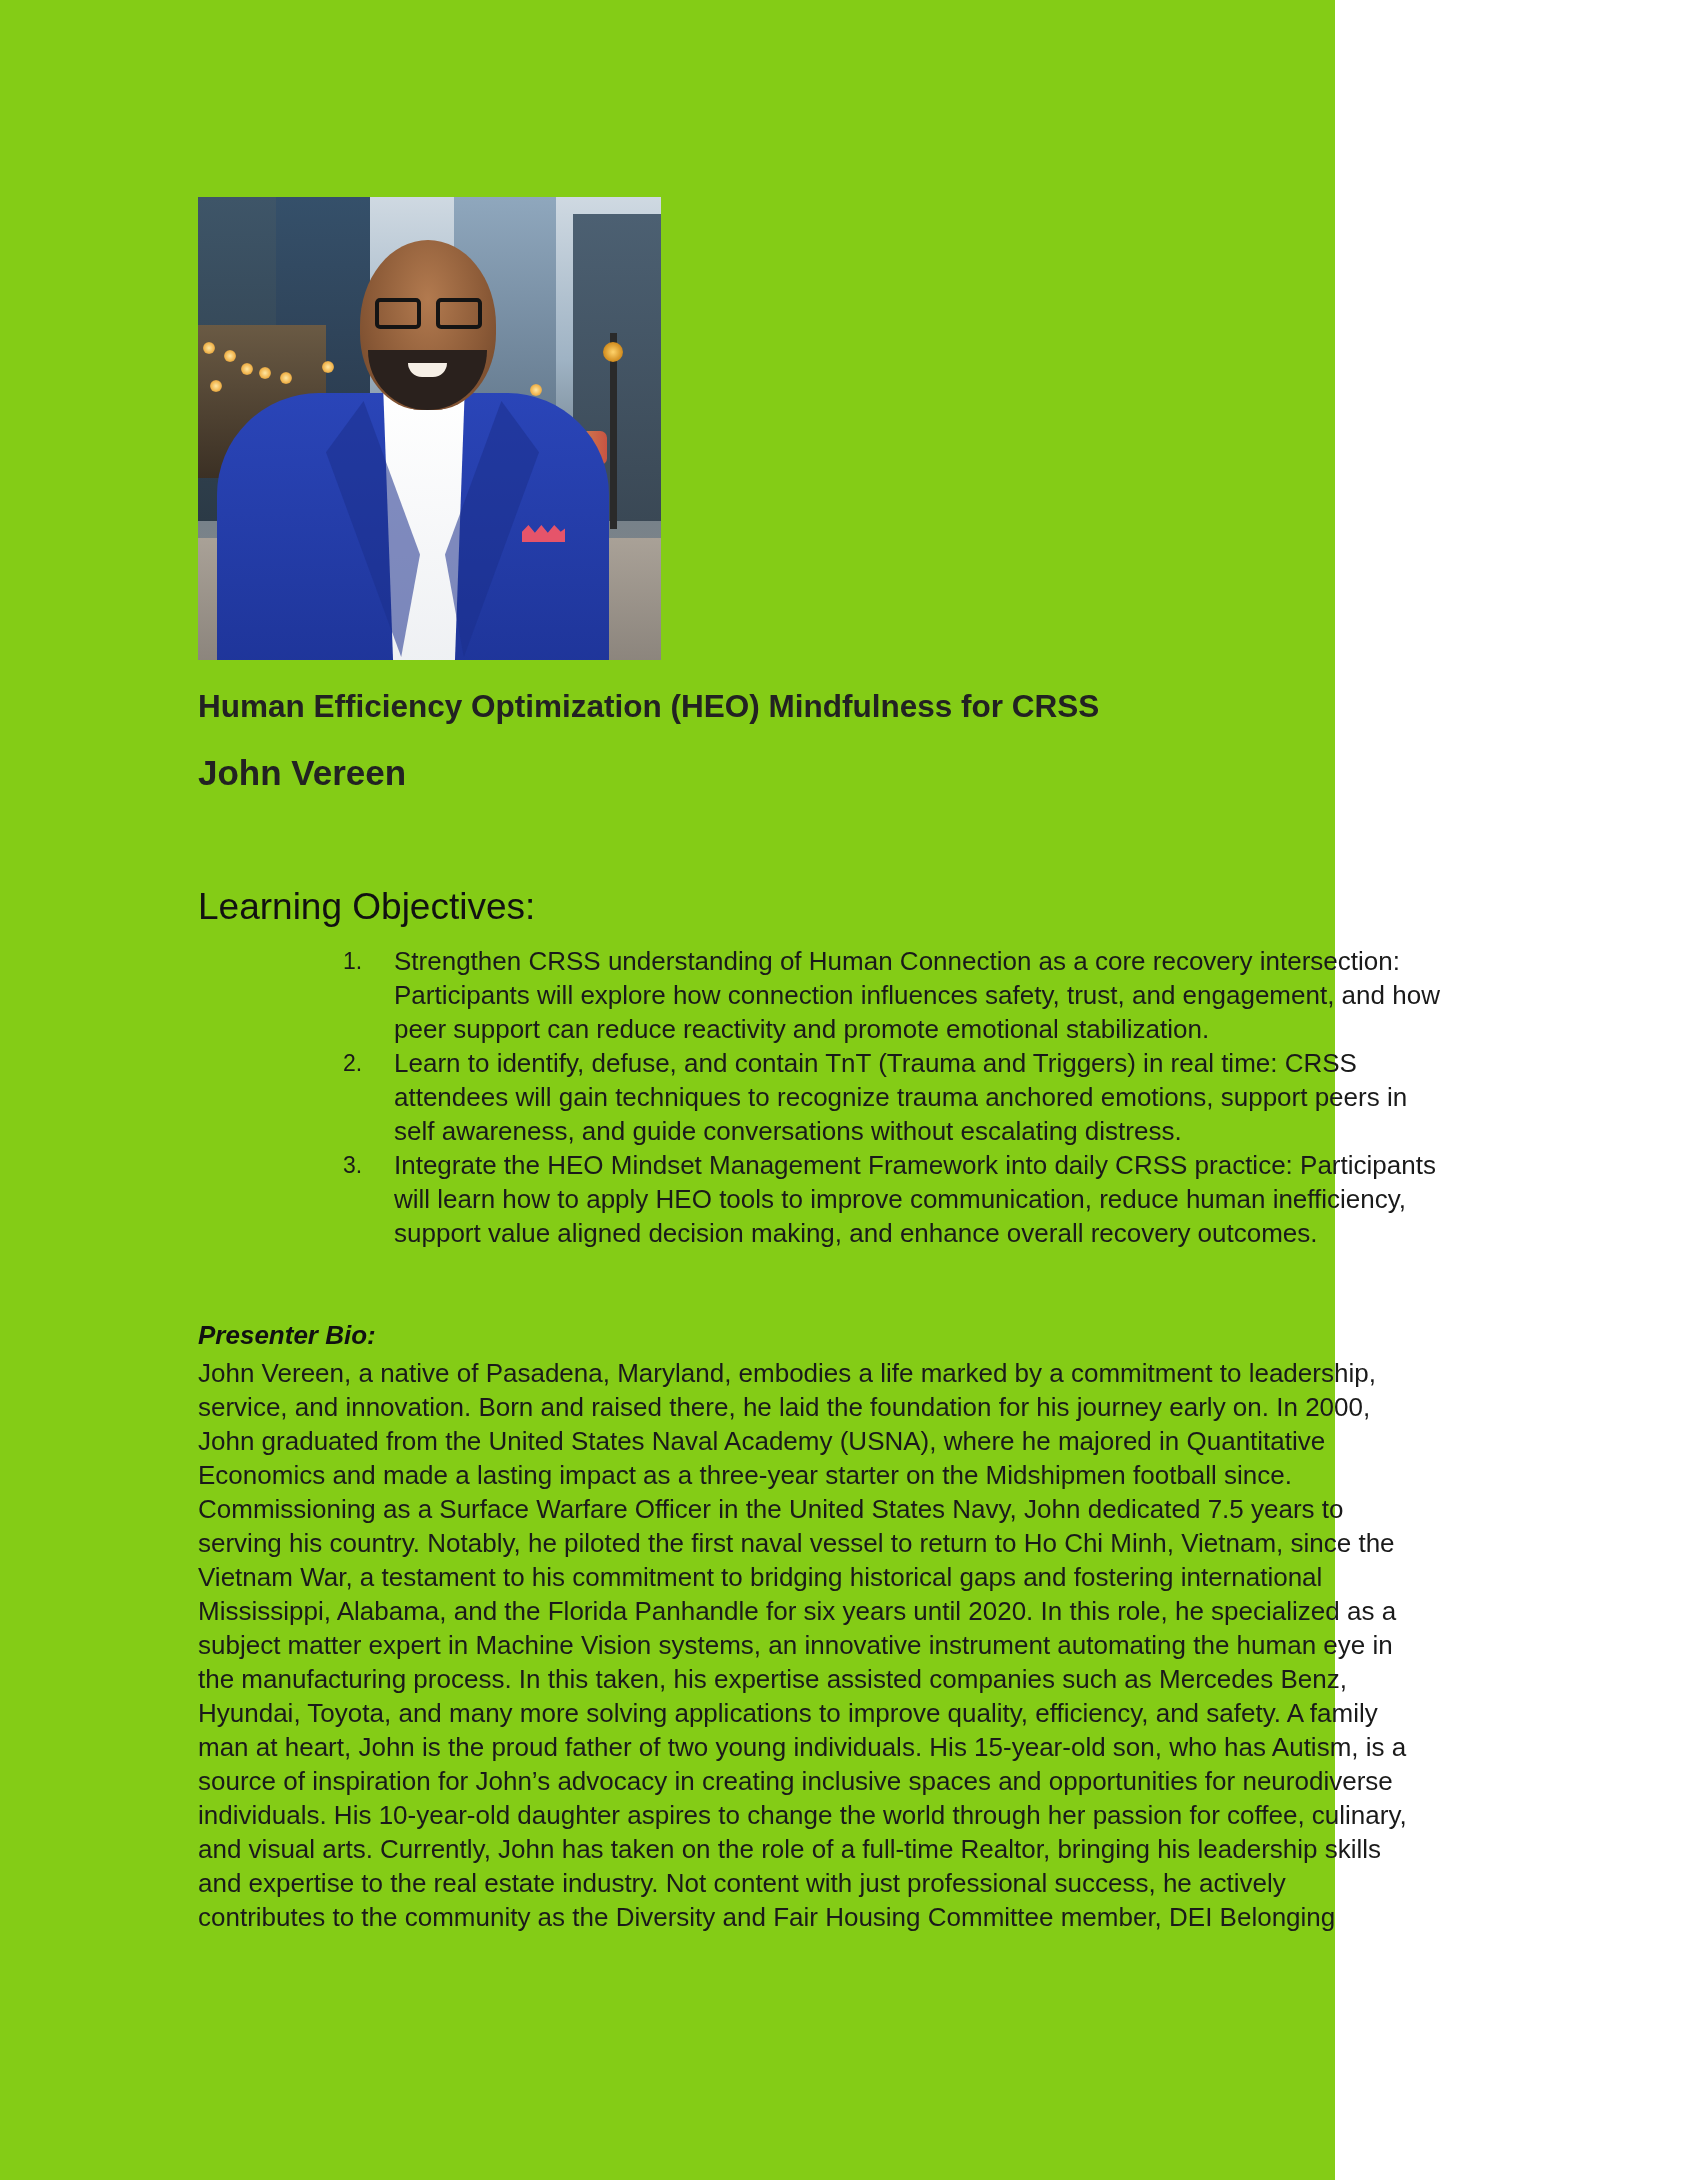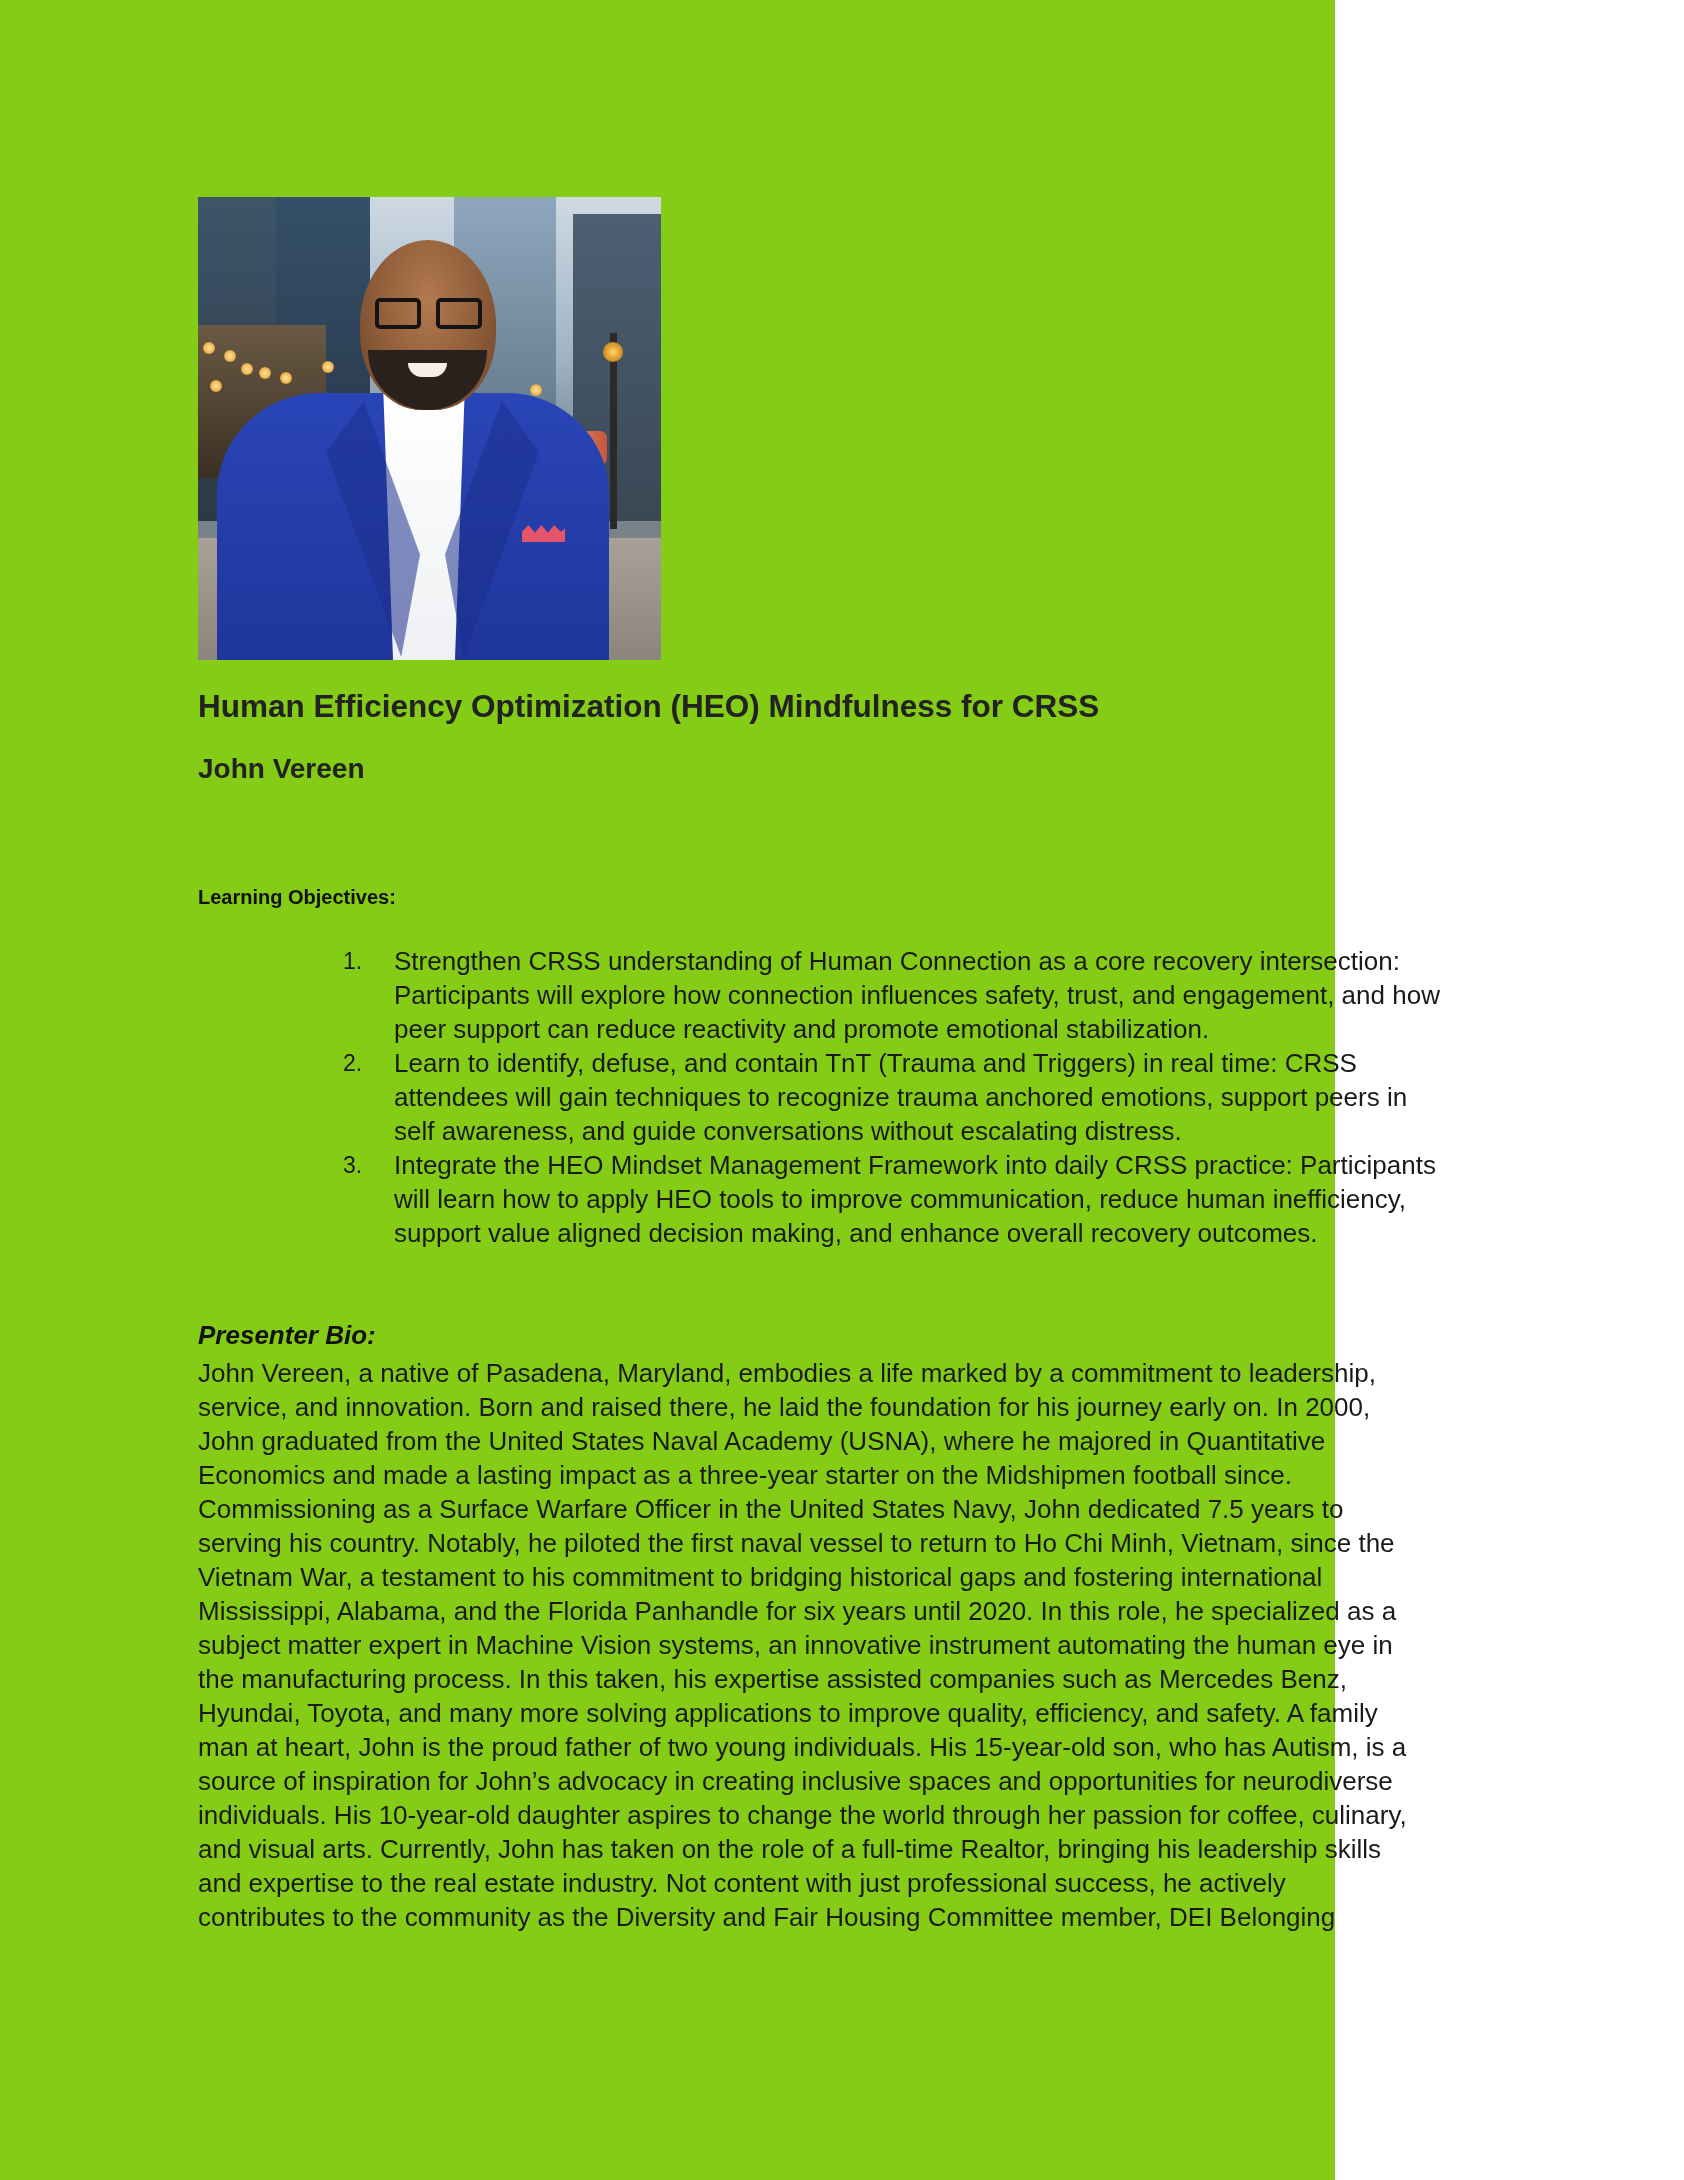--- a/index.html
+++ b/index.html
@@ -44,22 +44,22 @@
   .photo .smile { position: absolute; left: 210px; top: 166px; width: 39px; height: 13.6px; background: #f6efe6;
            border-radius: 0 0 17px 17px; }
   .photo .glasses { position: absolute; left: 177px; top: 101px; width: 107px; height: 34px; }
   .photo .glasses span { position: absolute; top: 0; width: 46px; height: 31px; border: 4.3px solid #141414;
            border-radius: 5.1px; box-sizing: border-box; }
   .photo .glasses .gl { left: 0; } .photo .glasses .gr { right: 0; }
   .photo .pocket { position: absolute; left: 324px; top: 328px; width: 43px; height: 17px; background: #e6546a;
            clip-path: polygon(0 100%,0 40%,15% 0,30% 45%,45% 0,60% 45%,75% 0,90% 40%,100% 20%,100% 100%); }
 
   .title { position: absolute; left: 198px; top: 688px; font-weight: bold; font-size: 31.5px; color: #222; white-space: nowrap; }
-  .name { position: absolute; left: 198px; top: 753px; font-weight: bold; font-size: 28px; color: #222; white-space: nowrap; }
-  .lo-head { position: absolute; left: 198px; top: 886px; font-weight: bold; font-size: 20px; color: #111; }
+  .name { position: absolute; left: 198px; top: 753px; font-weight: bold; font-size: 35px; color: #222; white-space: nowrap; }
+  .lo-head { position: absolute; left: 198px; top: 886px; font-weight: normal; font-size: 37px; color: #111; }
 
   .objectives { position: absolute; left: 198px; top: 944px; width: 1278px; margin: 0; padding: 0; list-style: none; }
   .objectives li { position: relative; padding-left: 196px; font-size: 26px; line-height: 34px; color: #1a1a1a; }
   .objectives li .num { position: absolute; left: 145px; top: 0; font-size: 23px; }
 
   .bio-head { position: absolute; left: 198px; top: 1320px; font-weight: bold; font-size: 26px; color: #111; font-style: italic; }
   .bio { position: absolute; left: 198px; top: 1356px; width: 1278px; font-size: 26px; line-height: 34px; color: #1a1a1a; }
   .bio .ln { display: block; white-space: nowrap; }
 </style>
 </head>

